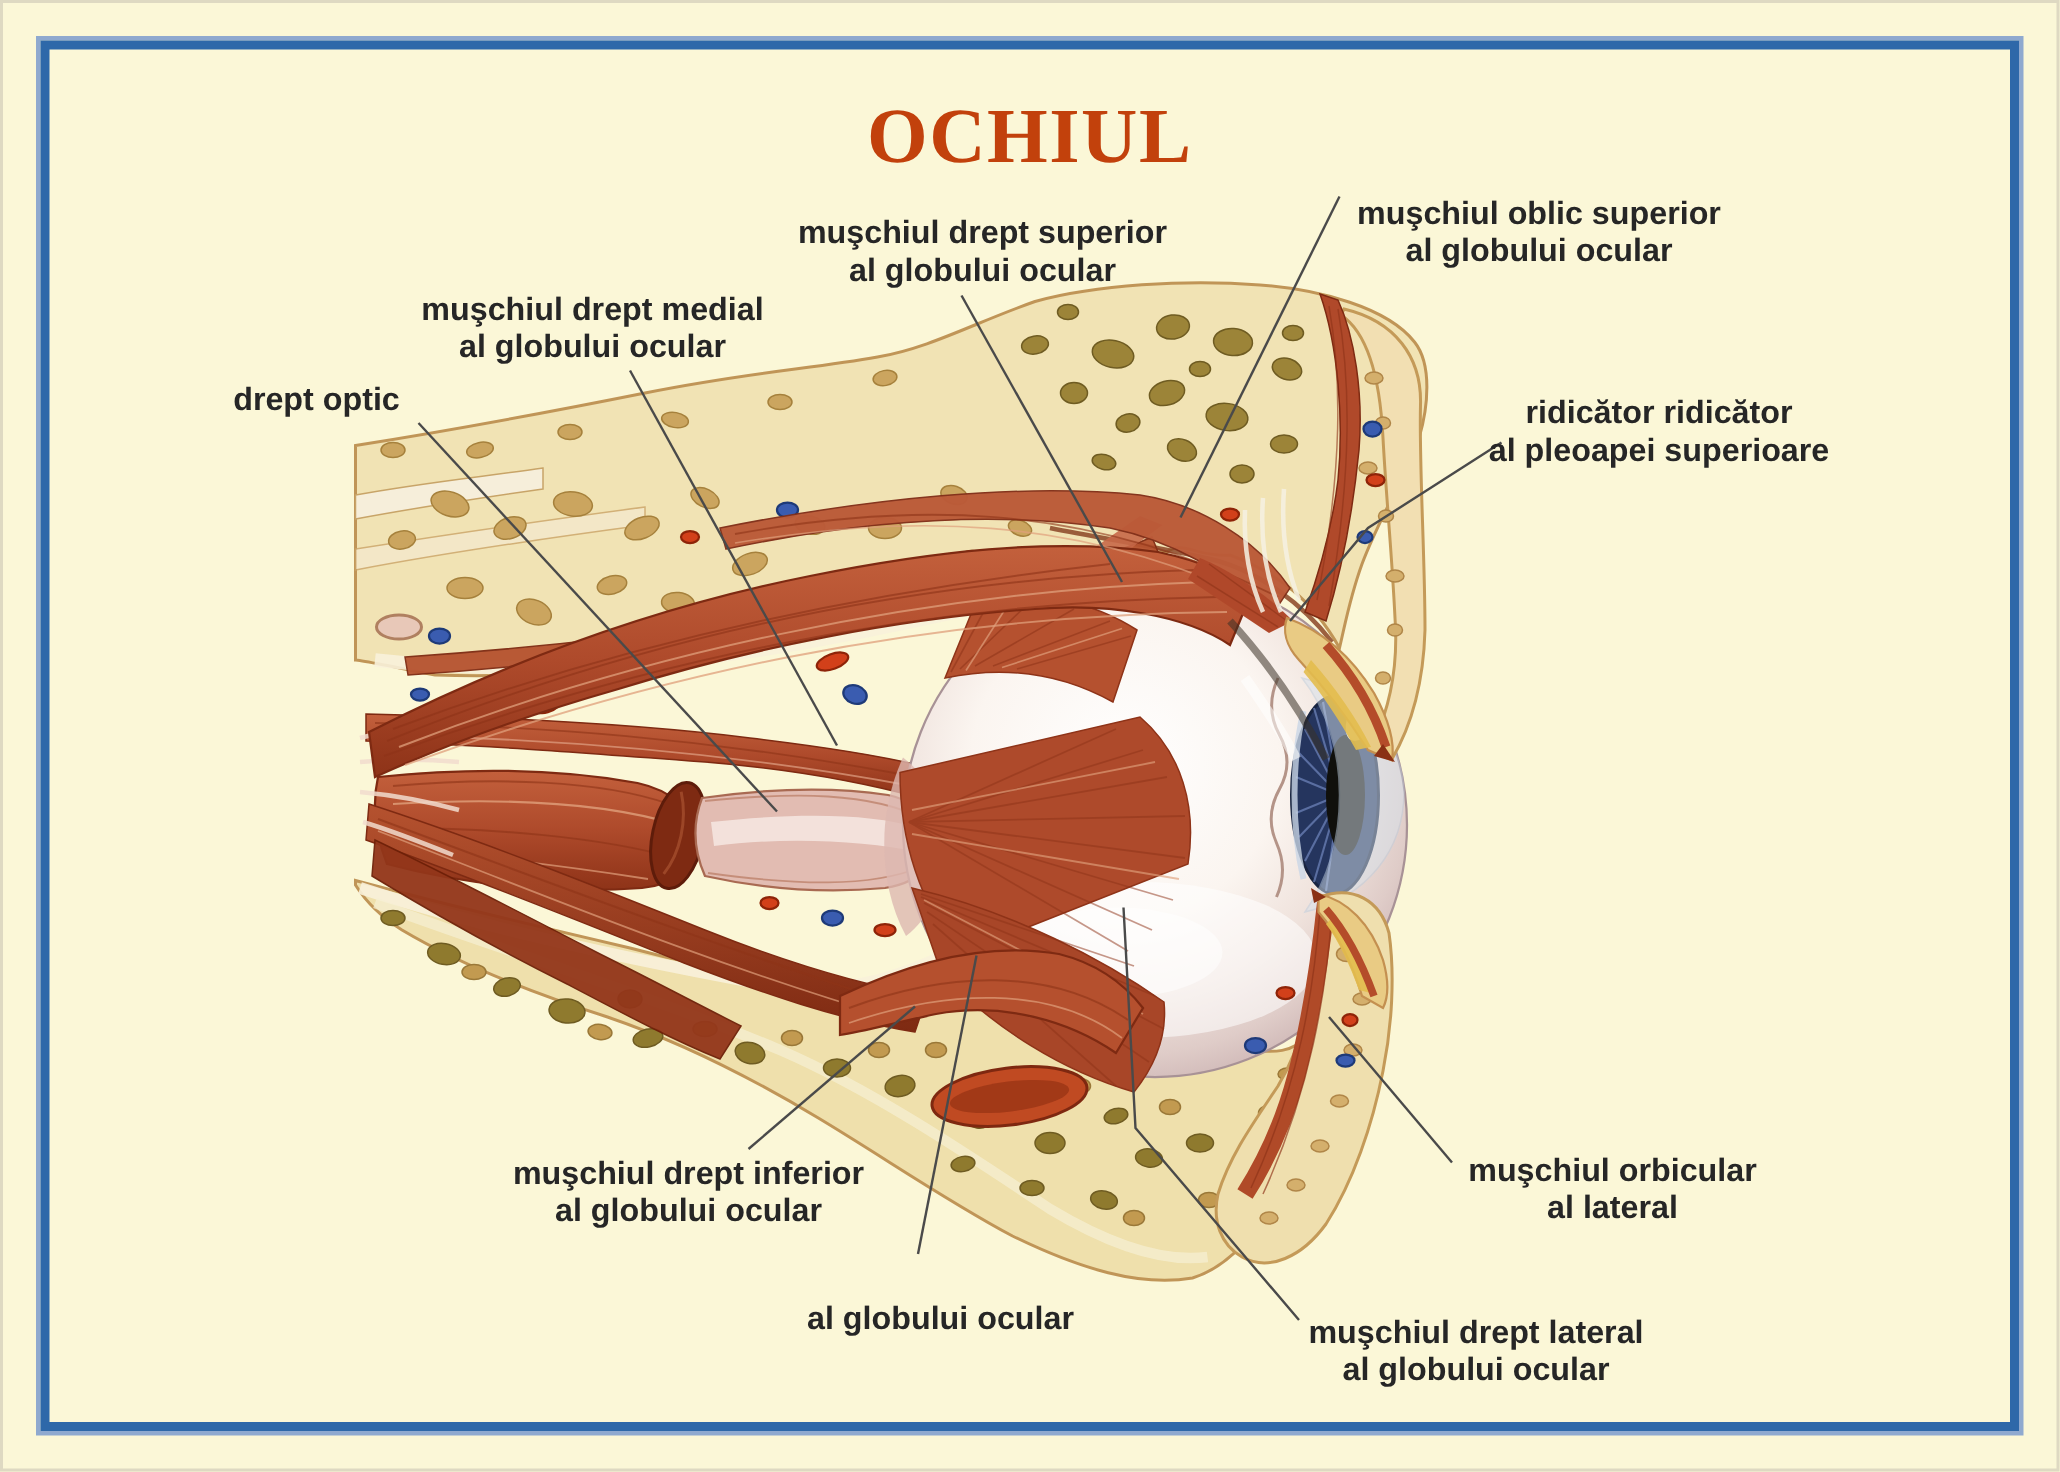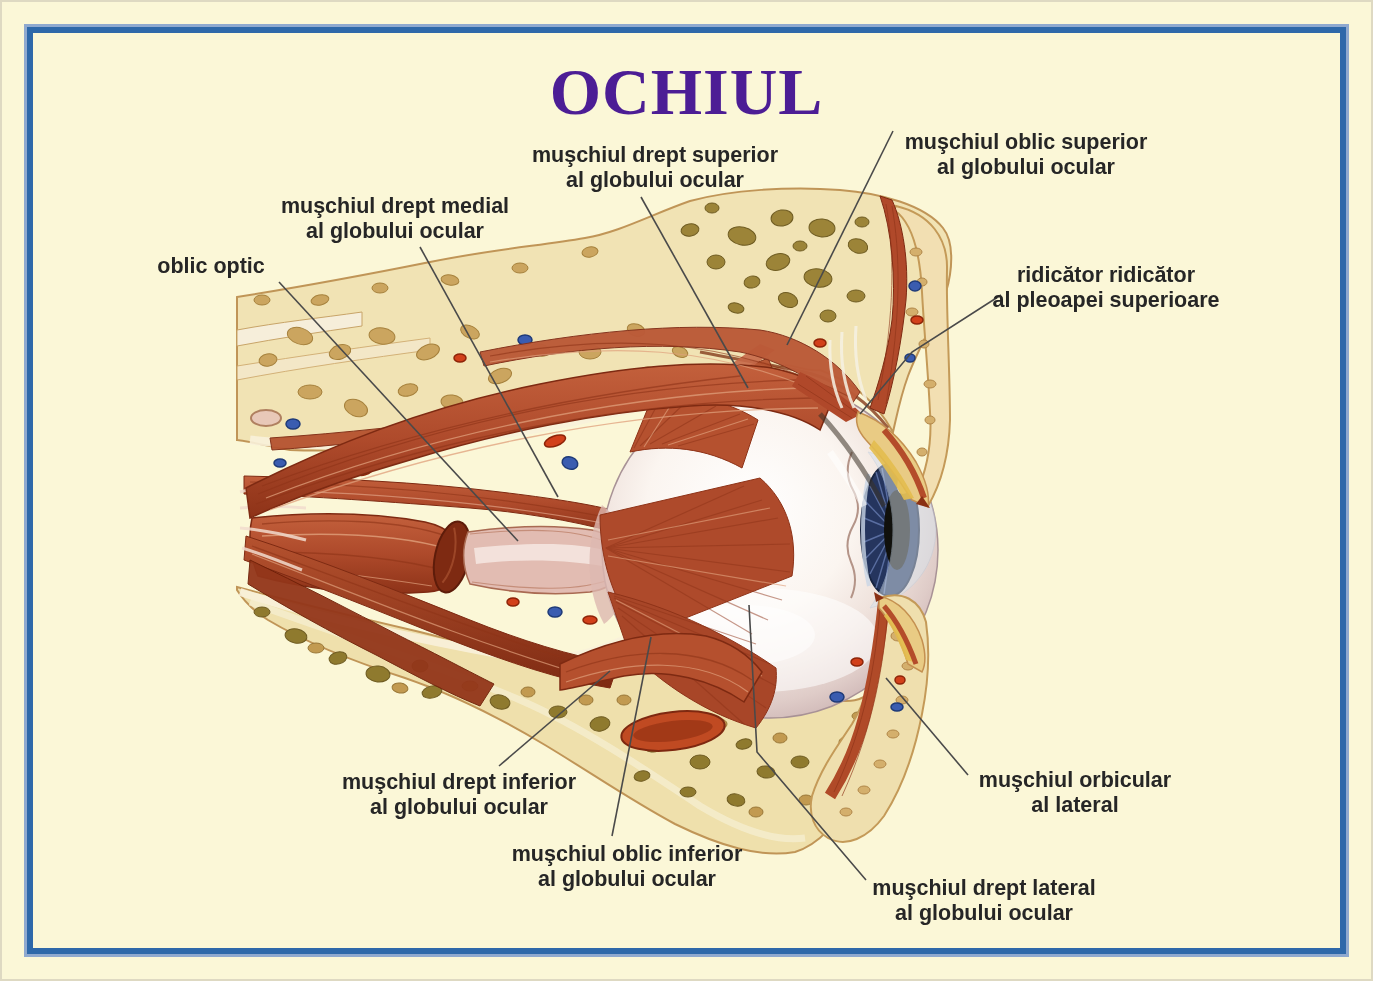--- a/index.html
+++ b/index.html
@@ -3,21 +3,21 @@
 <meta charset="utf-8">
 <style>
   html,body{margin:0;padding:0;width:1373px;height:981px;overflow:hidden;}
   body{background:#FBF7D7;position:relative;box-shadow:inset 0 0 0 2px #DED9C2;
        font-family:"Liberation Sans","DejaVu Sans",sans-serif;}
   .frame-light{position:absolute;inset:24px;border:3px solid #8FA9CF;pointer-events:none;}
   .frame-blue{position:absolute;inset:27px;border:6px solid #2E68A9;pointer-events:none;}
   .art{position:absolute;inset:0;width:1373px;height:981px;}
   .title{position:absolute;left:0;right:0;top:52px;text-align:center;
          font-family:"Liberation Serif","DejaVu Serif",serif;font-weight:bold;
-         font-size:66px;line-height:80px;letter-spacing:1px;color:#4c1d95;}
+         font-size:52px;line-height:80px;letter-spacing:1px;color:#c2410c;}
   .lbl{position:absolute;transform:translateX(-50%);text-align:center;white-space:nowrap;
        font-weight:bold;font-size:21.5px;line-height:25px;color:#262626;}
 </style>
 </head>
 <body>
 
 <svg class="art" viewBox="0 0 1373 981" aria-hidden="true">
   <defs>
     <radialGradient id="gEye" cx="44%" cy="38%" r="68%">
       <stop offset="0" stop-color="#FFFFFF"></stop>
@@ -417,32 +417,32 @@
 </div>
 <div class="lbl" style="left:1026px;top:130px">
   <span>muşchiul oblic superior</span><br>
   <span>al globului ocular</span>
 </div>
 <div class="lbl" style="left:395px;top:194px">
   <span>muşchiul drept medial</span><br>
   <span>al globului ocular</span>
 </div>
 <div class="lbl" style="left:211px;top:254px">
-  <span>oblic optic</span>
+  <span>drept optic</span>
 </div>
 <div class="lbl" style="left:1106px;top:263px">
   <span>ridicător ridicător</span><br>
   <span>al pleoapei superioare</span>
 </div>
 <div class="lbl" style="left:459px;top:770px">
   <span>muşchiul drept inferior</span><br>
   <span>al globului ocular</span>
 </div>
 <div class="lbl" style="left:627px;top:842px">
-  <span>muşchiul oblic inferior</span><br>
+  <br>
   <span>al globului ocular</span>
 </div>
 <div class="lbl" style="left:1075px;top:768px">
   <span>muşchiul orbicular</span><br>
   <span>al lateral</span>
 </div>
 <div class="lbl" style="left:984px;top:876px">
   <span>muşchiul drept lateral</span><br>
   <span>al globului ocular</span>
 </div>

